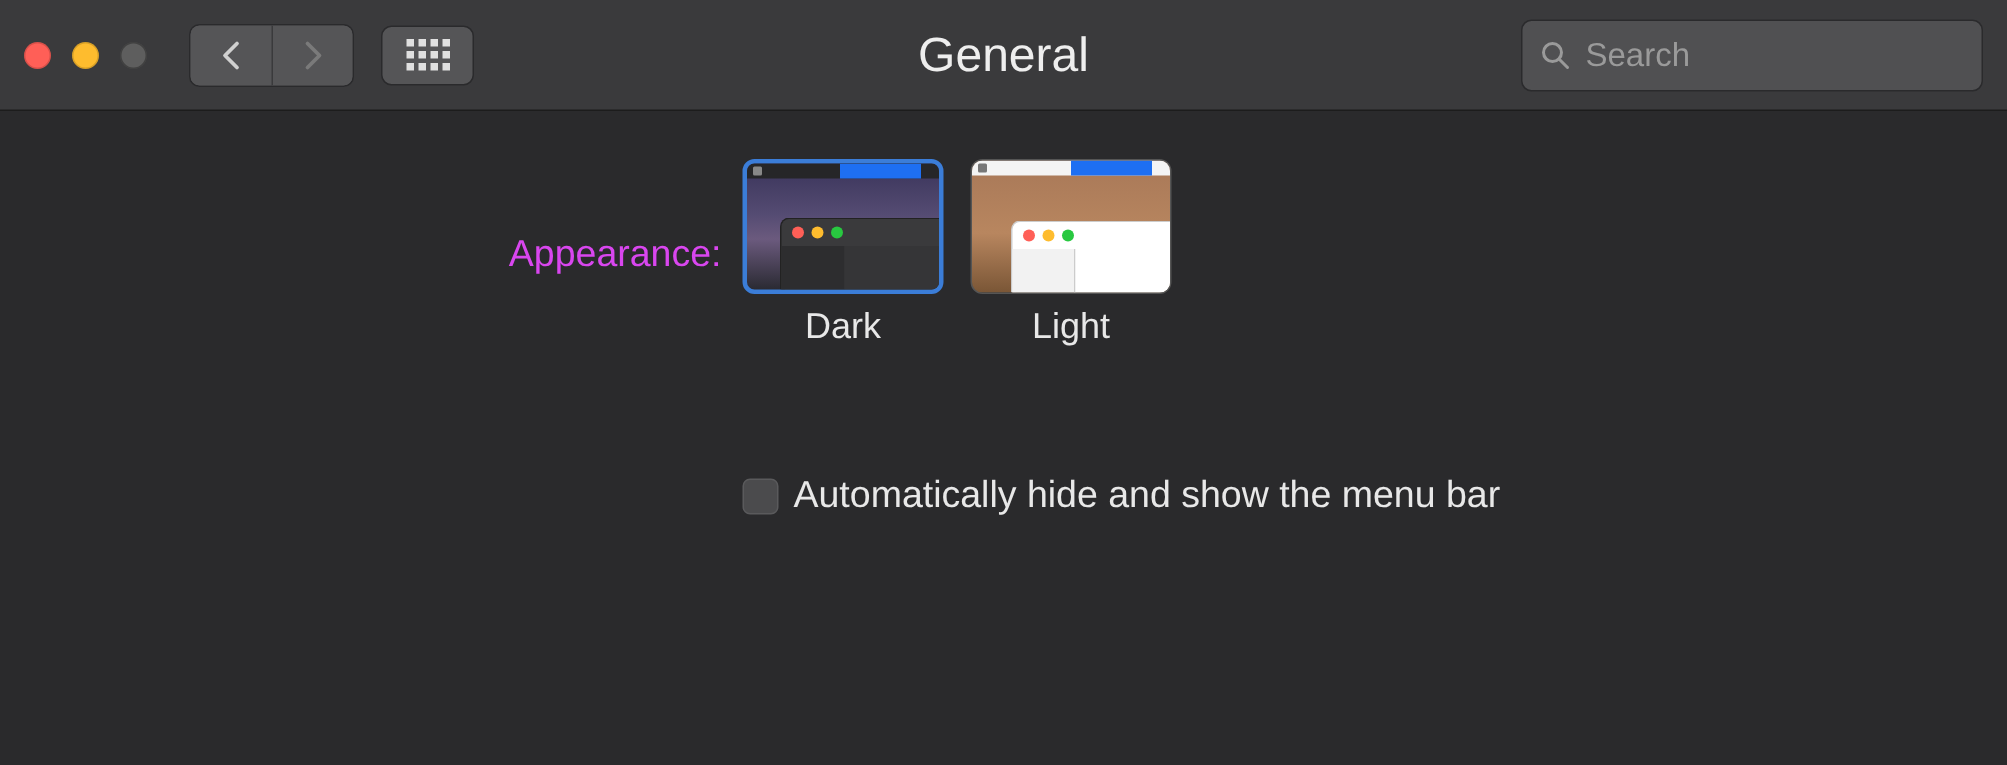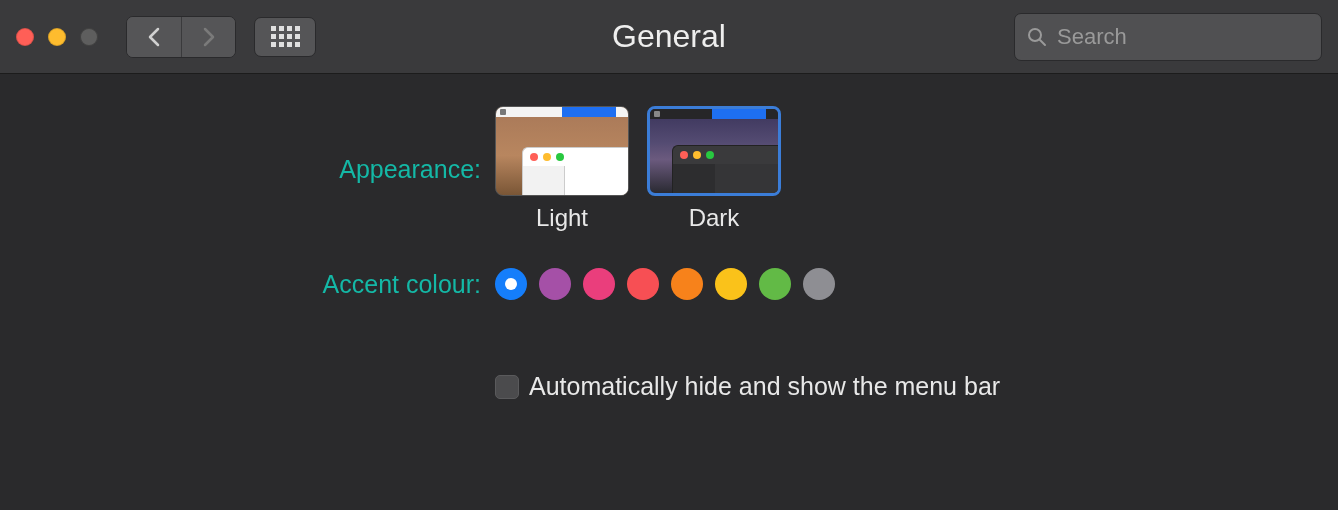--- a/index.html
+++ b/index.html
@@ -108,21 +108,21 @@
 }
 .row {
   display: flex;
   align-items: center;
   margin-bottom: 24px;
 }
 .label-col {
   width: 495px;
   text-align: right;
   font-size: 25px;
-  color: #14b8a6;
+  color: #d946ef;
   padding-right: 14px;
 }
 .value-col {
   display: flex;
   align-items: center;
   gap: 18px;
 }
 .row.appearance { align-items: center; margin-bottom: 36px; }
 .row.appearance .label-col { align-self: center; padding-top: 0; }
 .appearance-option {
@@ -287,71 +287,58 @@
     <input class="search-input" placeholder="Search" style="">
   </div>
 </div>
 
 <div class="content">
 
   <div class="row appearance">
     <div class="label-col">Appearance:</div>
     <div class="value-col">
       <div class="appearance-option">
+        <div class="thumb thumb-dark selected">
+          <div class="menubar"></div>
+            <div class="menubar-blue"></div>
+          <div class="win">
+              <div class="dots">
+                <span></span>
+                <span></span>
+                <span></span>
+              </div>
+              <div class="split">
+                <div class="l"></div>
+                <div class="r"></div>
+              </div>
+            </div>
+        </div>
+        <div class="thumb-label">Dark</div>
+      </div>
+      <div class="appearance-option">
         <div class="thumb thumb-light">
           <div class="menubar"></div>
             <div class="menubar-blue"></div>
           <div class="win">
               <div class="dots">
                 <span></span>
                 <span></span>
                 <span></span>
               </div>
               <div class="split">
                 <div class="l"></div>
                 <div class="r"></div>
               </div>
             </div>
         </div>
         <div class="thumb-label">Light</div>
       </div>
-      <div class="appearance-option">
-        <div class="thumb thumb-dark selected">
-          <div class="menubar"></div>
-            <div class="menubar-blue"></div>
-          <div class="win">
-              <div class="dots">
-                <span></span>
-                <span></span>
-                <span></span>
-              </div>
-              <div class="split">
-                <div class="l"></div>
-                <div class="r"></div>
-              </div>
-            </div>
-        </div>
-        <div class="thumb-label">Dark</div>
-      </div>
-    </div>
-  </div>
-
-  <div class="row">
-    <div class="label-col">Accent colour:</div>
-    <div class="value-col accent-row" id="accent-colors">
-        <div class="accent-dot selected" style="background: rgb(21, 126, 251);"></div>
-        <div class="accent-dot" style="background: rgb(165, 80, 167);"></div>
-        <div class="accent-dot" style="background: rgb(234, 62, 124);"></div>
-        <div class="accent-dot" style="background: rgb(247, 79, 84);"></div>
-        <div class="accent-dot" style="background: rgb(247, 130, 27);"></div>
-        <div class="accent-dot" style="background: rgb(250, 194, 26);"></div>
-        <div class="accent-dot" style="background: rgb(98, 186, 70);"></div>
-        <div class="accent-dot" style="background: rgb(142, 142, 147);"></div>
-      </div>
-  </div>
+    </div>
+  </div>
+
 
   <div class="row">
   </div>
 
   <div class="row">
   </div>
 
   <div class="row checkbox-row">
     <div class="label-col"></div>
     <div class="value-col">

